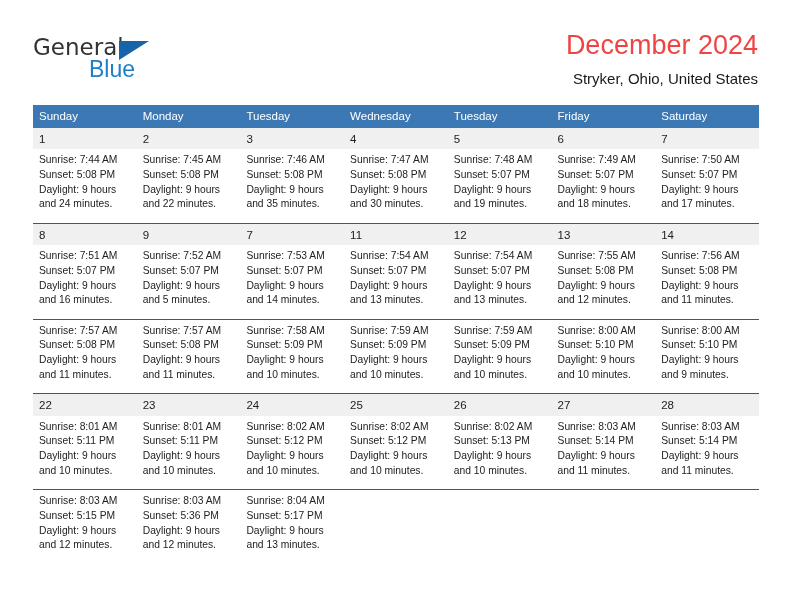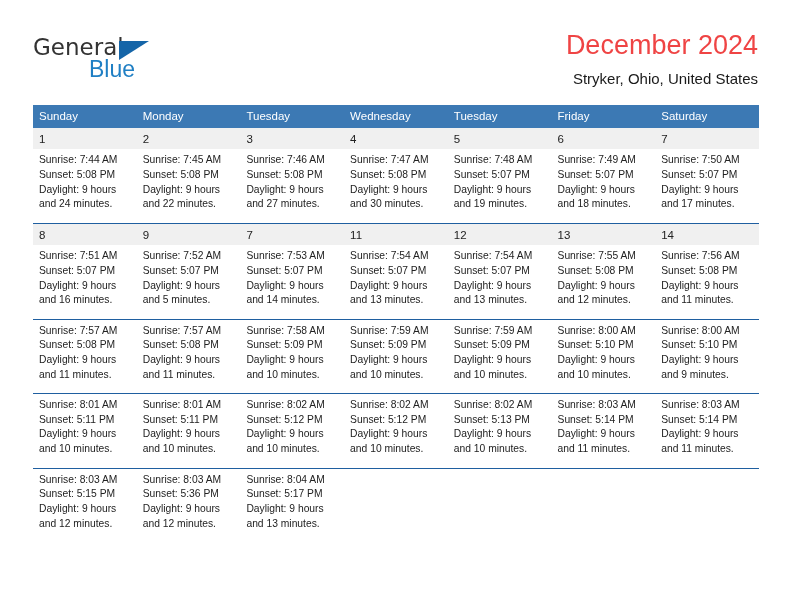--- a/index.html
+++ b/index.html
@@ -188,21 +188,21 @@
             <td>
               <div>Sunrise: 7:45 AM</div>
               <div>Sunset: 5:08 PM</div>
               <div>Daylight: 9 hours</div>
               <div>and 22 minutes.</div>
             </td>
             <td>
               <div>Sunrise: 7:46 AM</div>
               <div>Sunset: 5:08 PM</div>
               <div>Daylight: 9 hours</div>
-              <div>and 27 minutes.</div>
+              <div>and 35 minutes.</div>
             </td>
             <td>
               <div>Sunrise: 7:47 AM</div>
               <div>Sunset: 5:08 PM</div>
               <div>Daylight: 9 hours</div>
               <div>and 30 minutes.</div>
             </td>
             <td>
               <div>Sunrise: 7:48 AM</div>
               <div>Sunset: 5:07 PM</div>
@@ -321,20 +321,29 @@
             <td>
               <div>Sunrise: 8:00 AM</div>
               <div>Sunset: 5:10 PM</div>
               <div>Daylight: 9 hours</div>
               <div>and 9 minutes.</div>
             </td>
           </tr>
           <tr class="week-sep">
             <td colspan="7"></td>
           </tr>
+          <tr class="daynum-row">
+            <td>22</td>
+            <td>23</td>
+            <td>24</td>
+            <td>25</td>
+            <td>26</td>
+            <td>27</td>
+            <td>28</td>
+          </tr>
           <tr class="info-row">
             <td>
               <div>Sunrise: 8:01 AM</div>
               <div>Sunset: 5:11 PM</div>
               <div>Daylight: 9 hours</div>
               <div>and 10 minutes.</div>
             </td>
             <td>
               <div>Sunrise: 8:01 AM</div>
               <div>Sunset: 5:11 PM</div>

